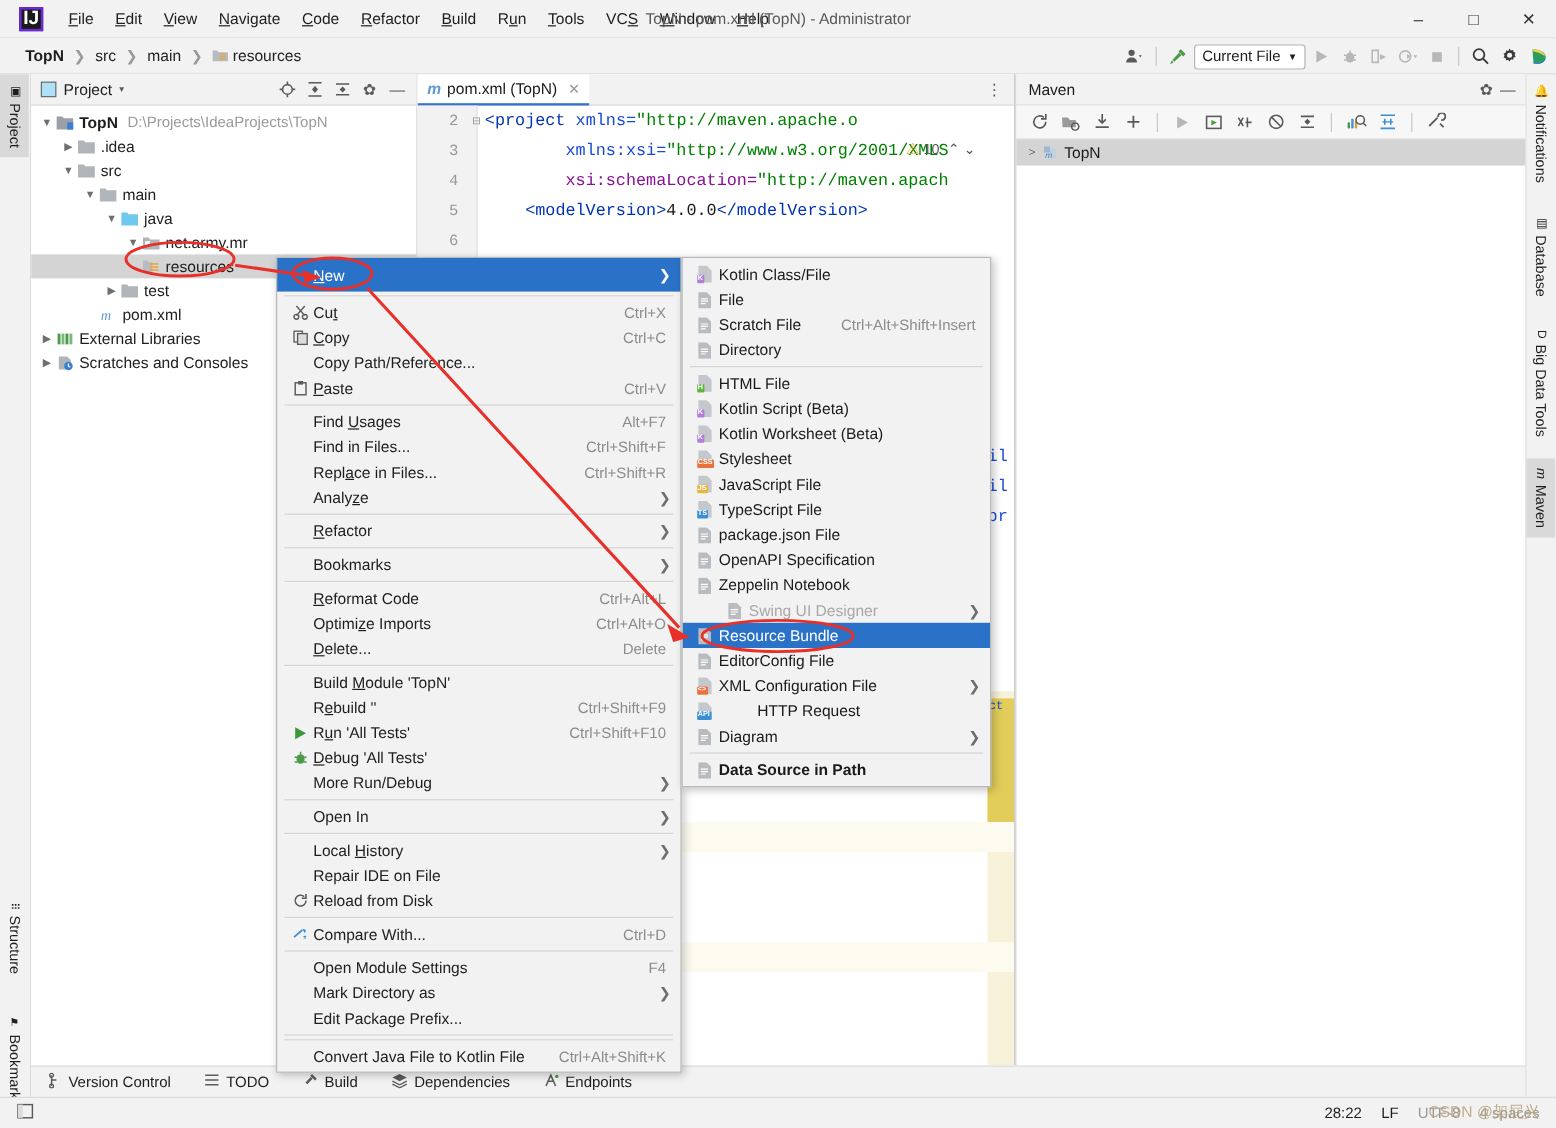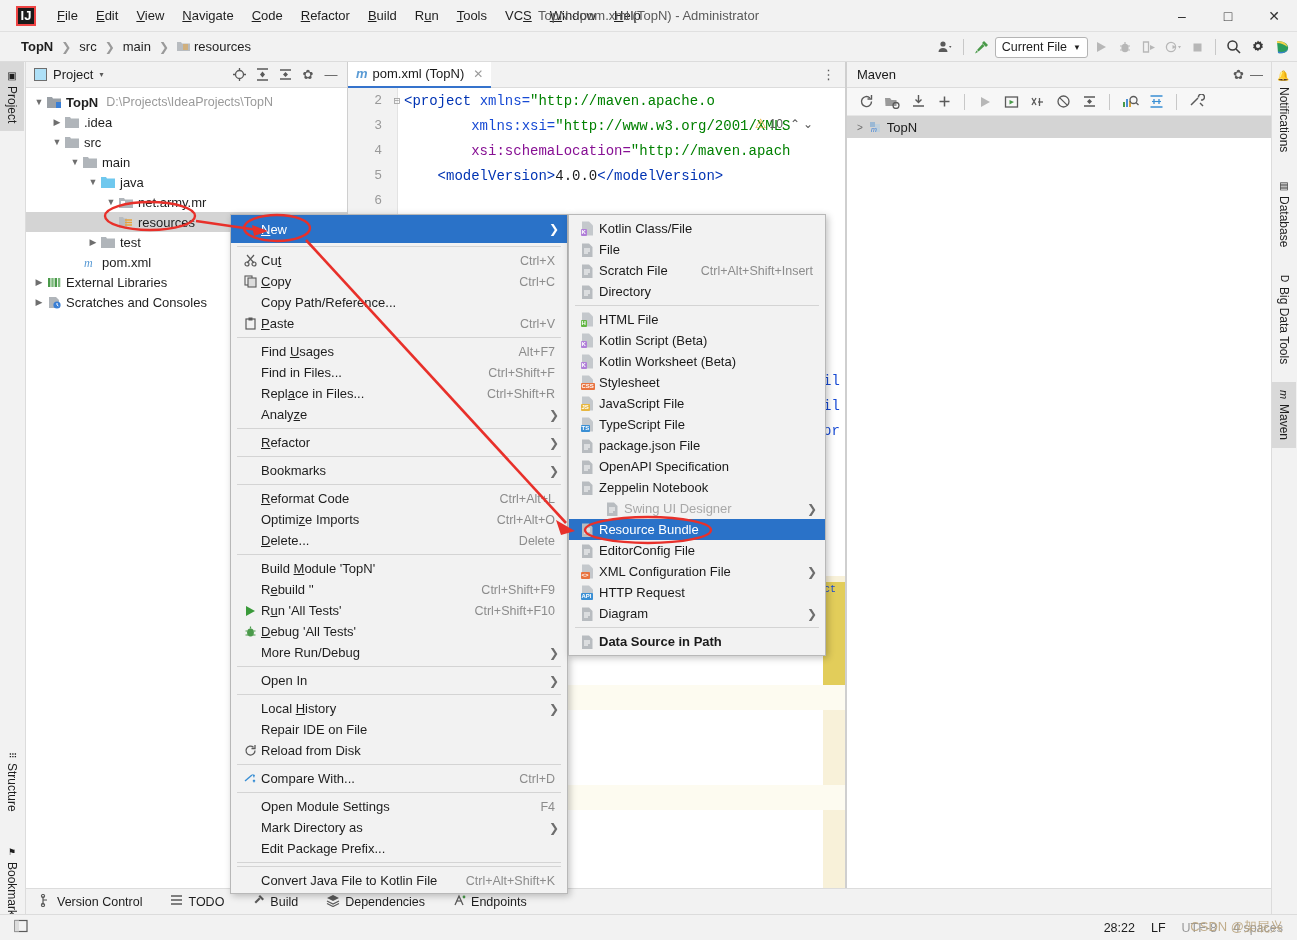--- a/index.html
+++ b/index.html
@@ -14,23 +14,23 @@
   #root { position: relative; width: 1297px; height: 940px; background: #f2f2f2; }
 
   
   .titlebar {
     position: absolute; left:0; top:0; width:1297px; height:32px;
     background: #f2f2f2; border-bottom: 1px solid #e0e0e0;
     display: flex; align-items: center;
   }
   .ij-logo {
     width: 20px; height: 20px; margin-left: 16px; margin-right: 12px;
-    background: #1a1a1a; color:#fff; font-weight: bold; font-size: 13px;
+    background: #1a1a1a; color:#fff; font-weight: bold; font-size: 16px;
     display:flex; align-items:center; justify-content:center;
-    border: 2px solid #ef4444;
+    border: 2px solid #6d28d9;
   }
   .menubar { display:flex; align-items:center; gap: 0px; }
   .menubar .mi {
     padding: 5px 9px; font-size: 13px; color:#1e1e1e; cursor: default;
   }
   .menubar .mi u { text-decoration: underline; }
   .title-text {
     position:absolute; left:0; right:0; text-align:center;
     font-size: 13px; color:#5a5a5a; pointer-events:none;
   }
@@ -985,21 +985,21 @@
       </div>
       <div class="sitem">
         <span class="sico">
           <span style="position:relative;display:inline-block;width:15px;height:15px;">
             <svg width="15" height="15" viewBox="0 0 15 15" style="position:absolute;left:0;top:0;">
               <path d="M2 0.5h7l4 4v10H2z" fill="#c4c8cc"></path>
             </svg>
             <span style="position:absolute;left:1px;bottom:0;background:#3a8fd4;color:#fff;font-size:6px;font-weight:bold;padding:0 1px;border-radius:1px;line-height:7px;font-family:'Liberation Sans',sans-serif;">API</span>
           </span>
         </span>
-        <span style="flex: 1 1 0%;">HTTP Request</span>
+        <span style="flex: 1 1 0%; margin-left: 32px;">HTTP Request</span>
       </div>
       <div class="sitem">
         <span class="sico">
           <svg width="14" height="14" viewBox="0 0 14 14">
             <path d="M2 0.5h7l3.5 3.5v10H2z" fill="#b8bcc0"></path>
             <path d="M4 6h6M4 8h6M4 10h4" stroke="#fff" stroke-width="1"></path>
           </svg>
         </span>
         <span style="flex: 1 1 0%;">Diagram</span>
         <span class="marrow">❯</span>

